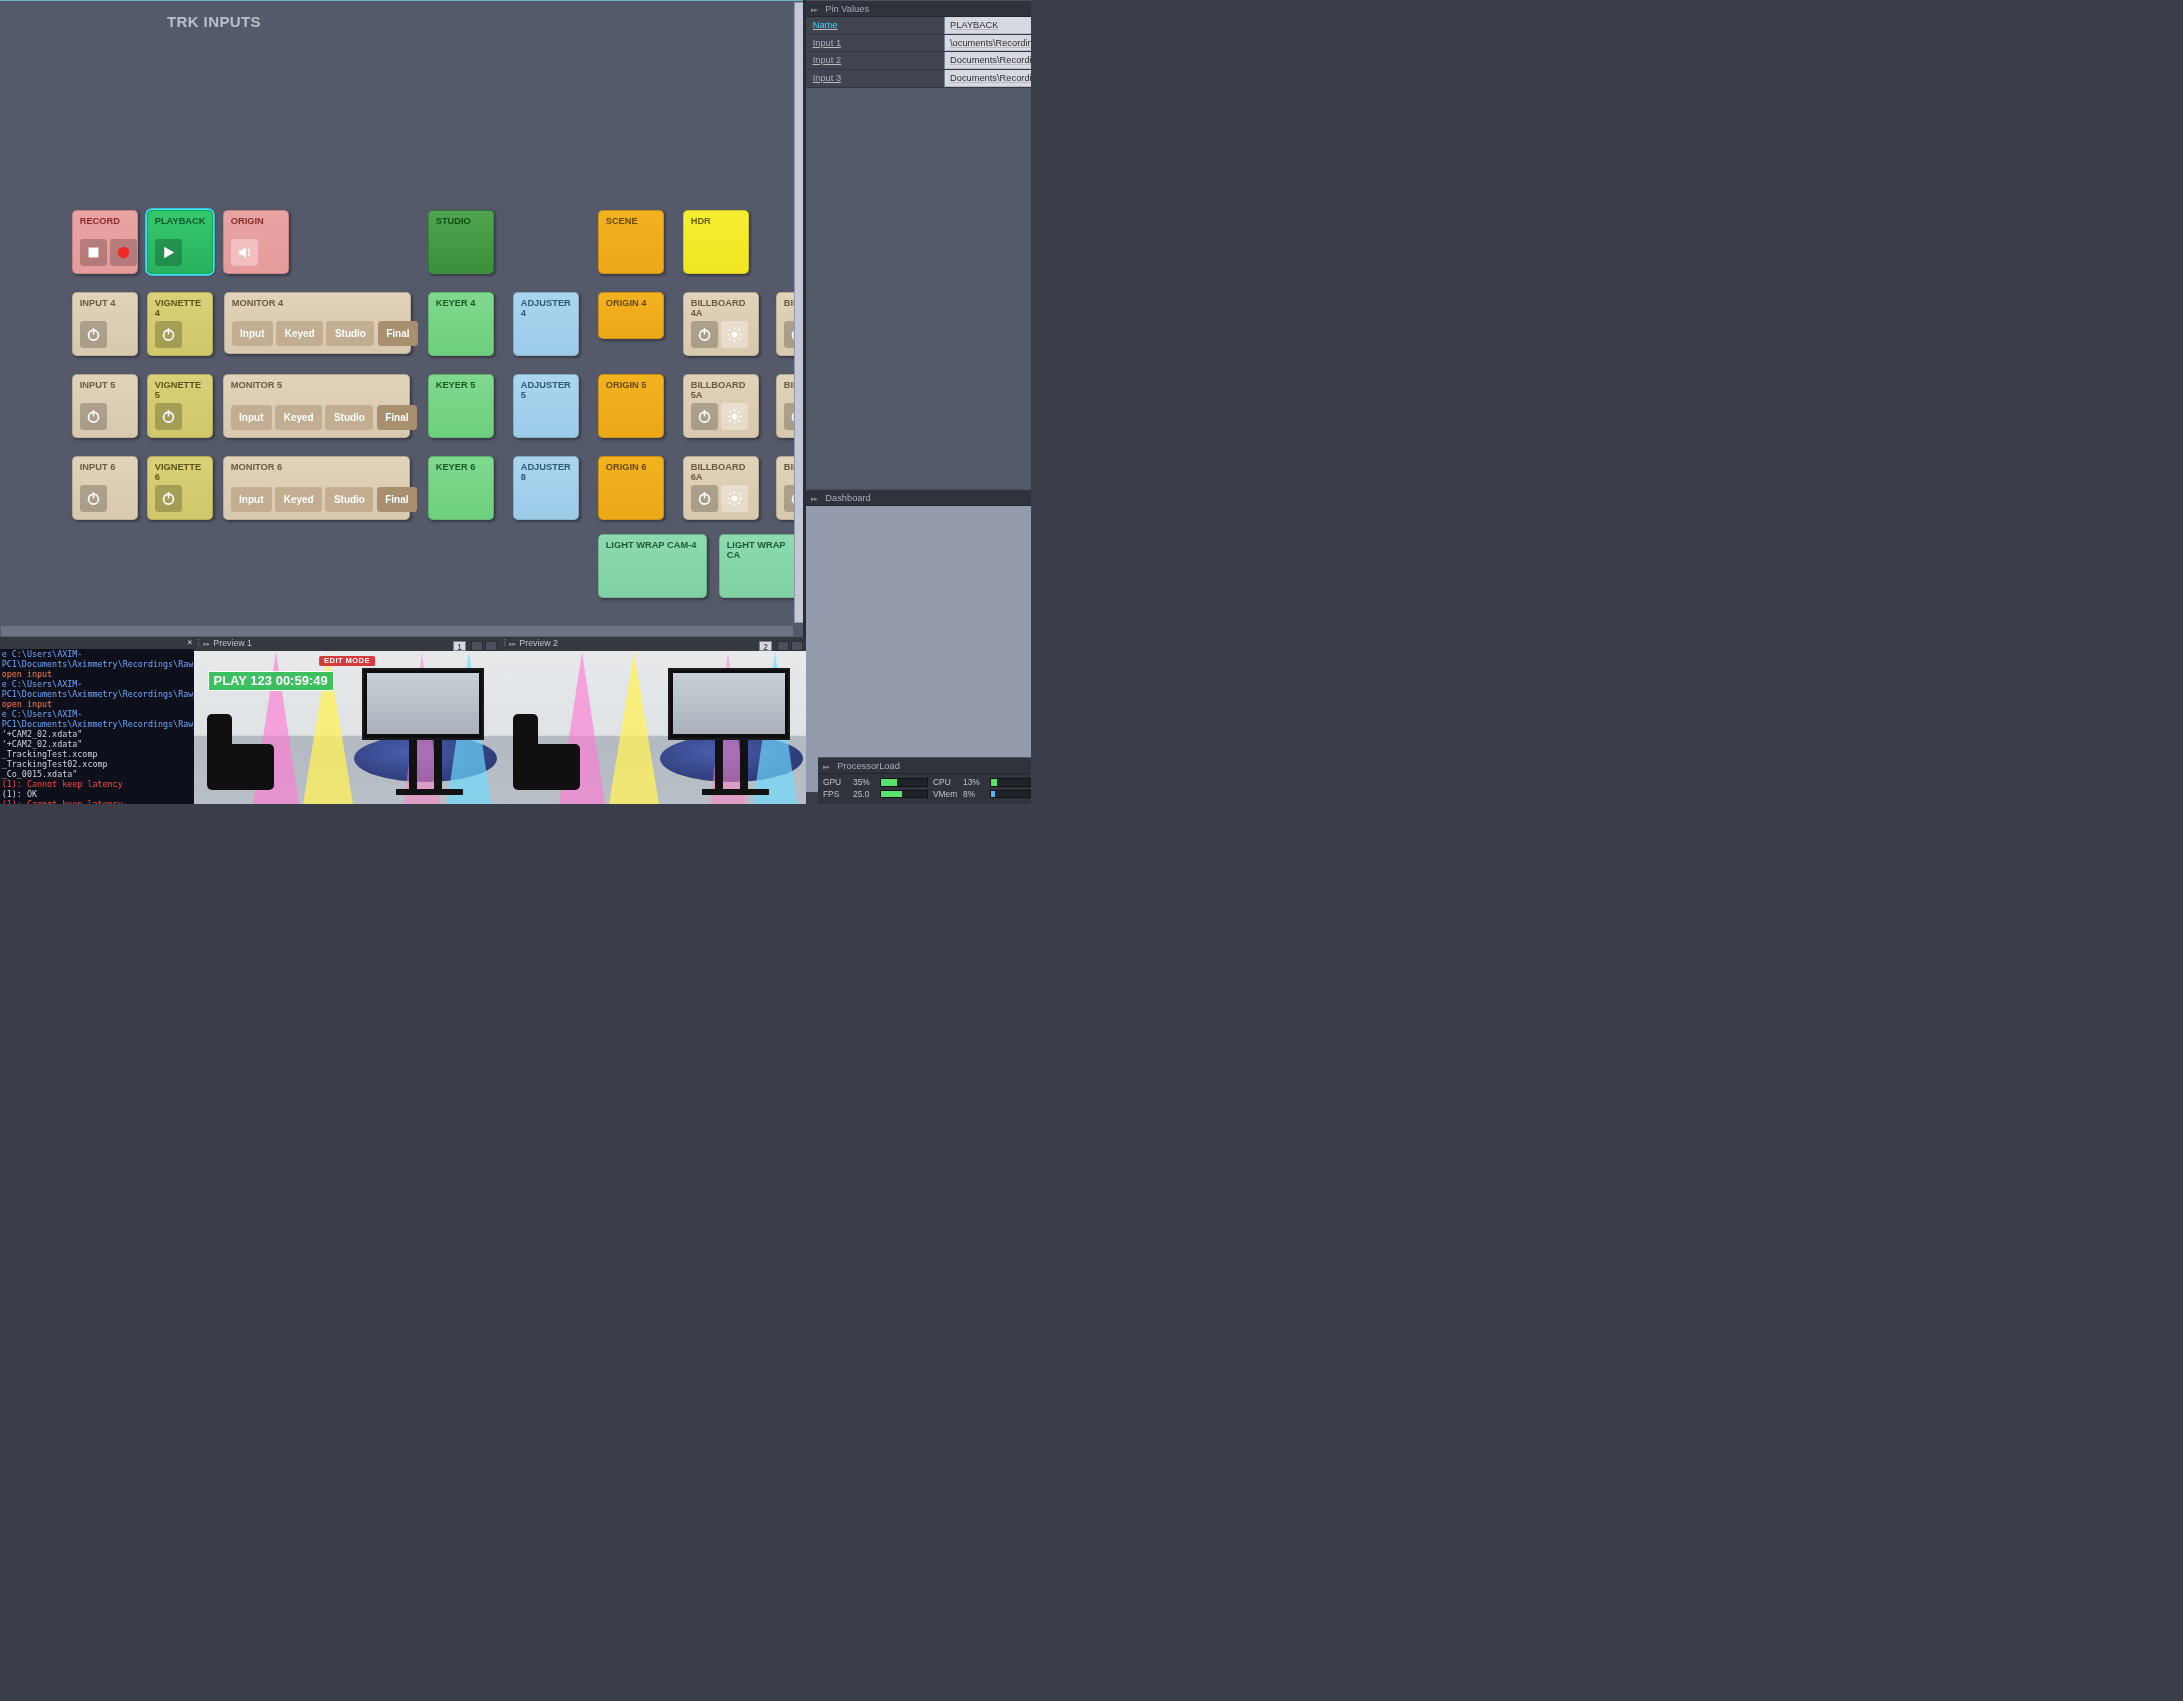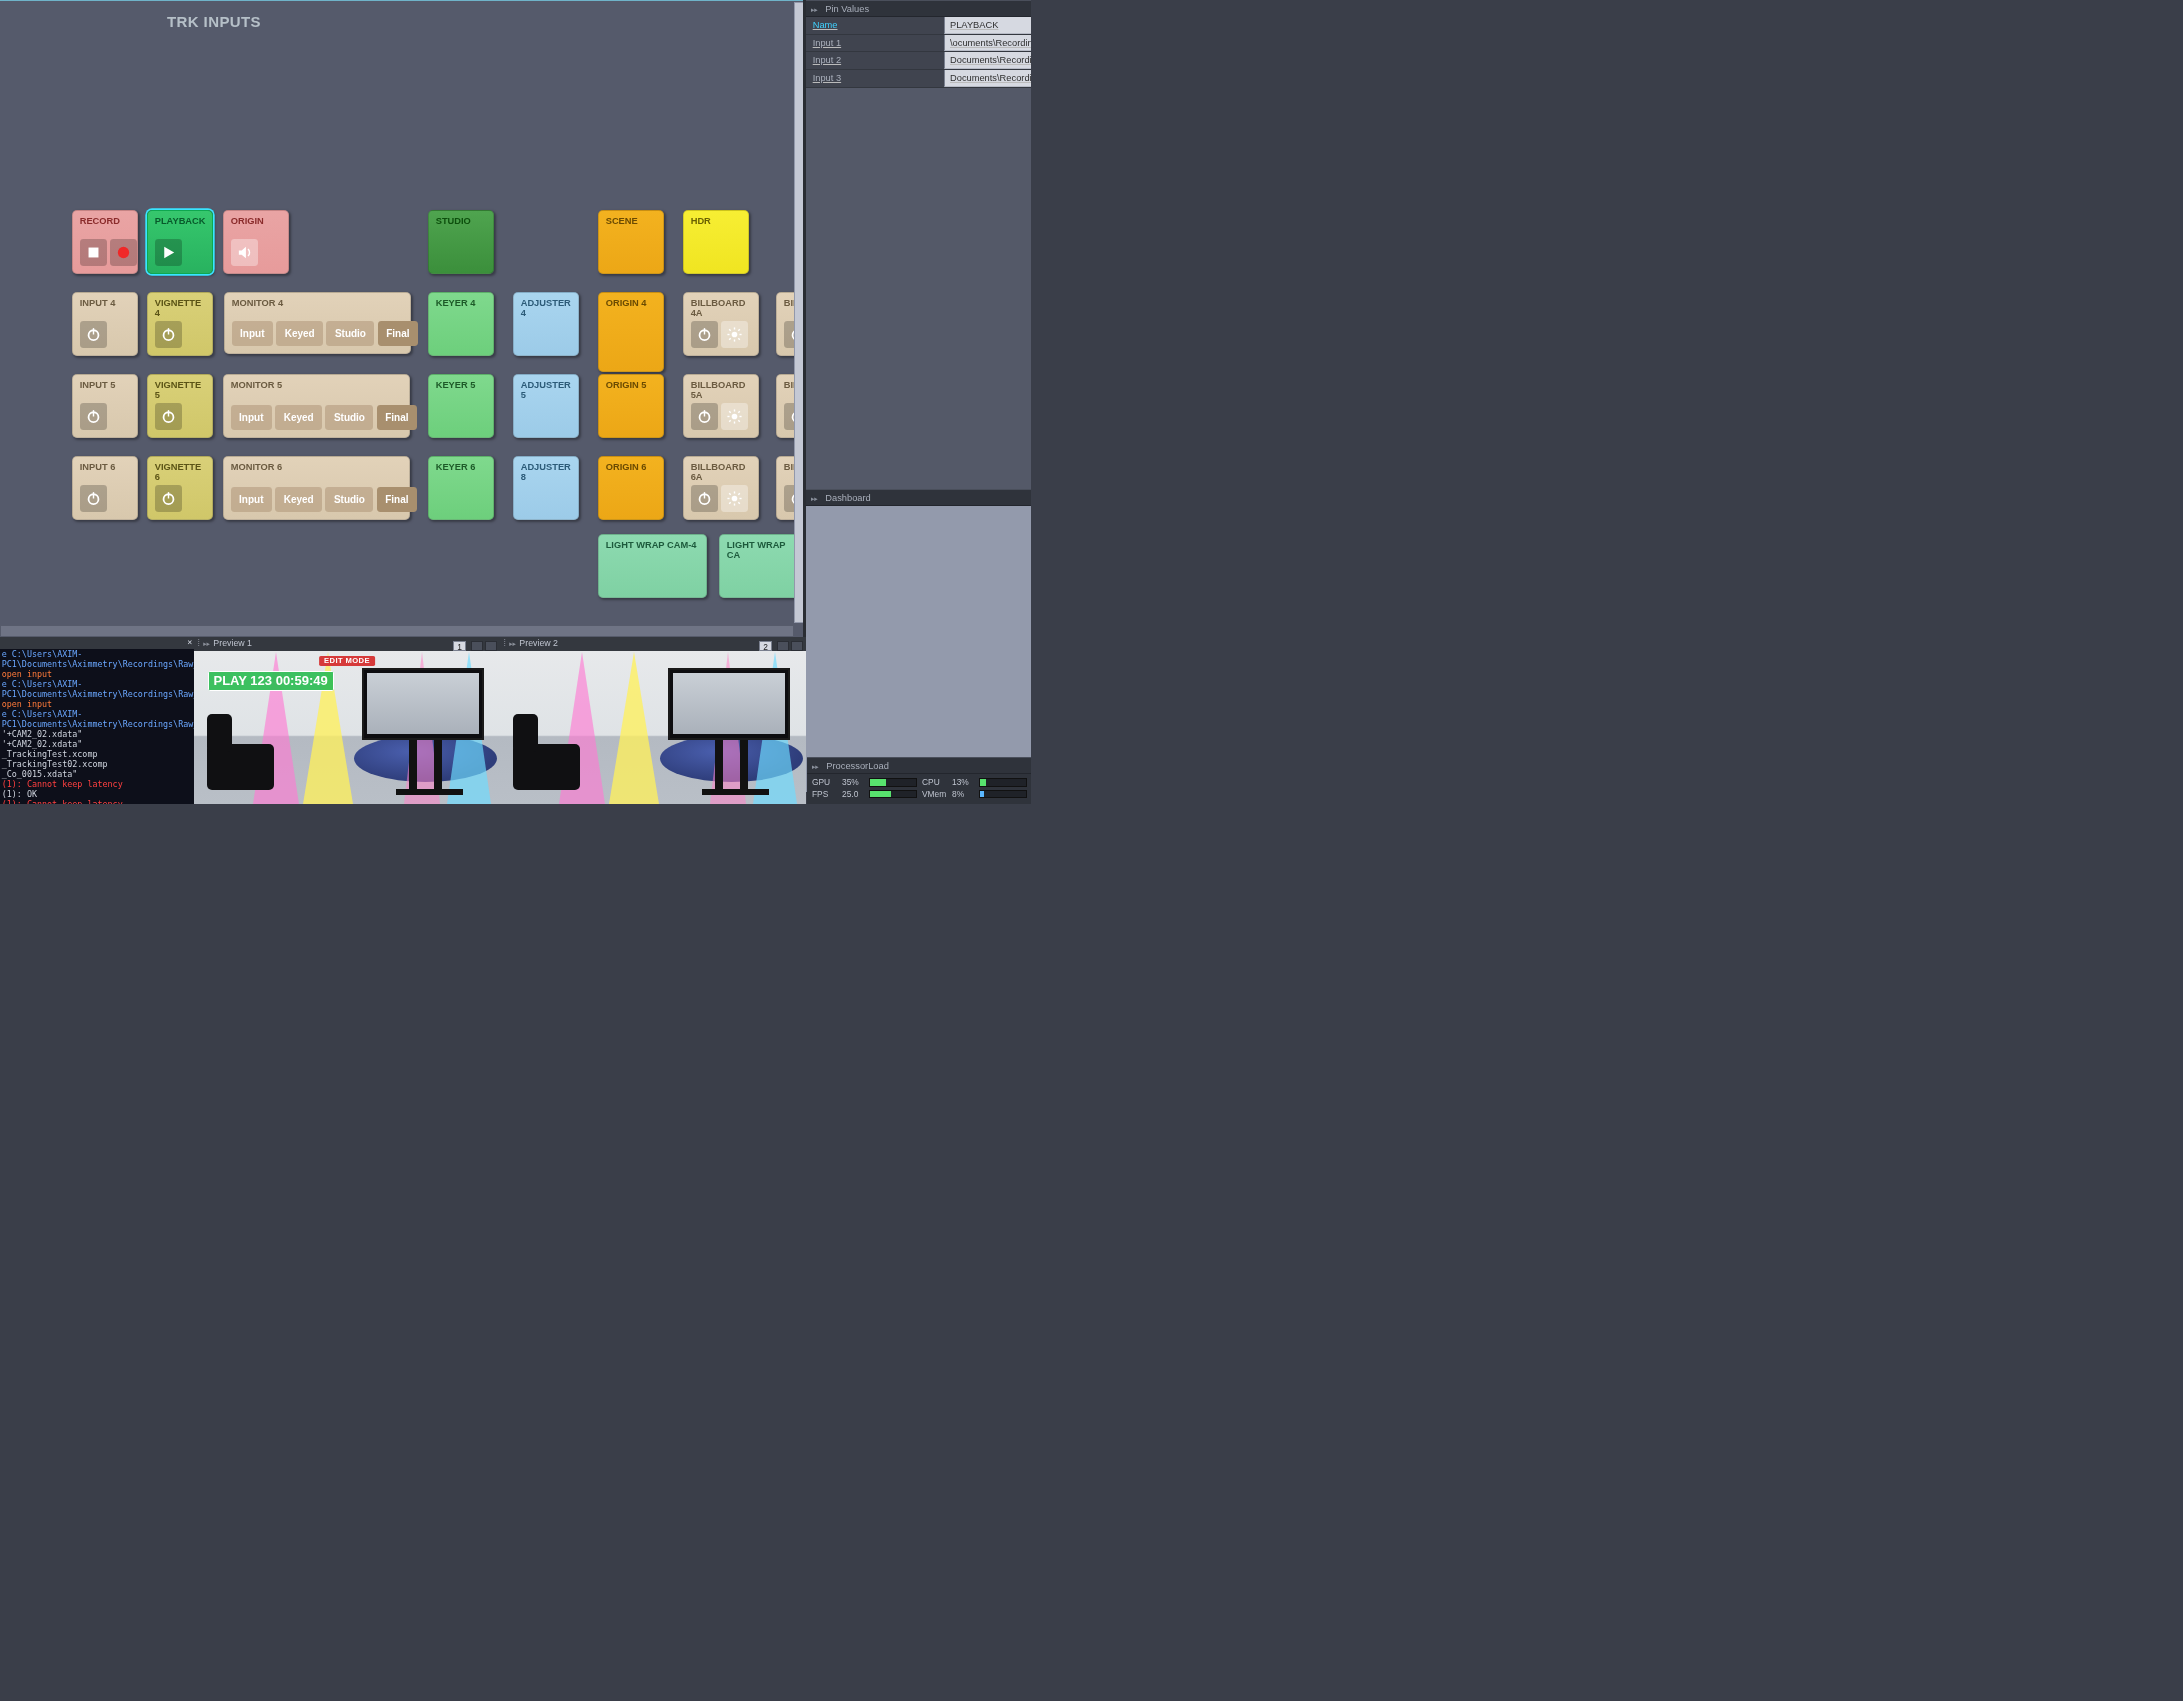--- a/index.html
+++ b/index.html
@@ -134,21 +134,21 @@
     background:#d6d9e1; color:#2e2e2e;
     border-left:0.8px solid #7a808f;
     border-bottom:0.8px solid #b7bbc6;
     white-space:nowrap; overflow:hidden;
   }
   #props-body { background:#545968; height:472px;text-decoration:underline;}
 
   #dashboard-body { background:#939aac; height:286px;}
 
   #procload {
-    position:absolute; left:1px; bottom:0; width:225px;
+    position:absolute; left:12px; bottom:0; width:225px;
     background:#2f333b;
   }
   .pl-grid {
     display:grid;
     grid-template-columns: 25px 22px 1fr 25px 22px 1fr;
     gap:1.7px 5px;
     padding:3.4px 5px 5px;
     align-items:center;
     font-size:8.4px; color:#bfc4cf;
   }
@@ -347,21 +347,21 @@
       <span class="mini-btn">Studio</span>
       <span class="mini-btn active">Final</span>
     </div>
   </div>
   <div class="blk greenL" style="left:428px; top:291px; width:66px; height:64px;">
       <span class="lbl">KEYER 4</span>
     </div>
   <div class="blk blueL" style="left:513px; top:291px; width:66px; height:64px;">
       <span class="lbl">ADJUSTER 4</span>
     </div>
-  <div class="blk orange" style="left:598px; top:291px; width:66px; height:80px;">
+  <div class="blk orange" style="left:598px; top:291px; width:66px; height:47px;">
       <span class="lbl">ORIGIN 4</span>
     </div>
   <div class="blk beige" style="left:683px; top:291px; width:76px; height:64px;">
     <span class="lbl">BILLBOARD 4A</span>
     <div class="row-icons">
       <span class="icon-btn dark">
           <svg viewBox="0 0 24 24">
             <circle cx="12" cy="13" r="7" fill="none" stroke="#fff" stroke-width="2.5"></circle>
             <rect x="11" y="3" width="2" height="9" fill="#fff"></rect>
           </svg>

